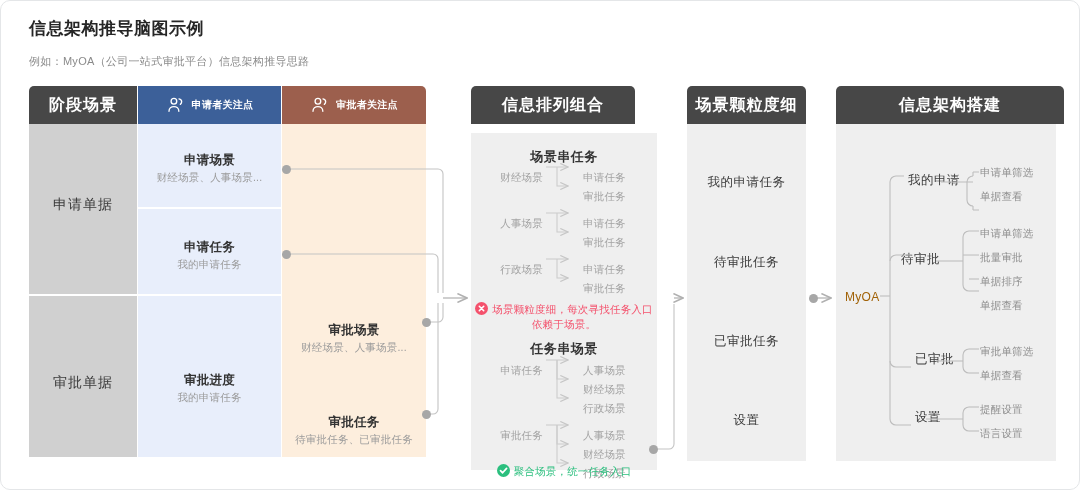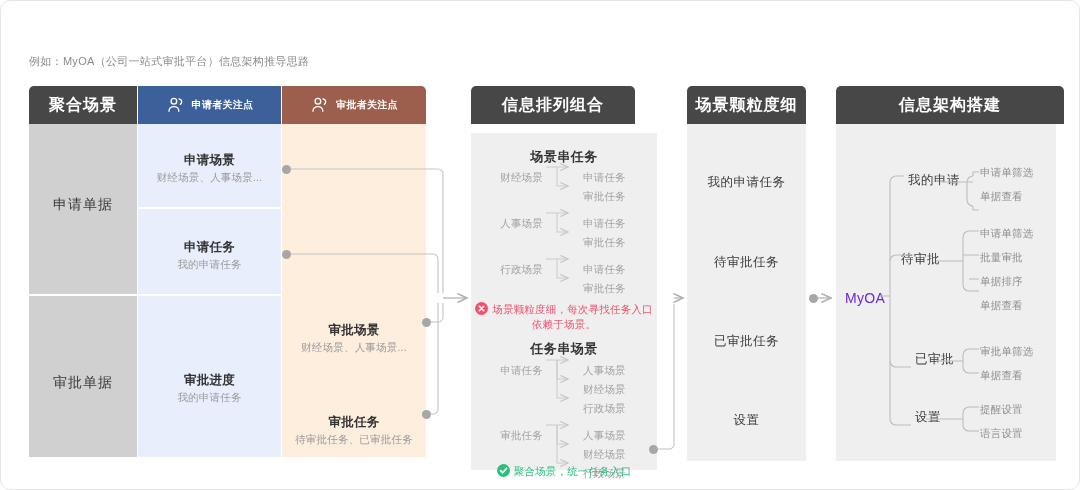--- a/index.html
+++ b/index.html
@@ -104,41 +104,42 @@
   .badge svg{position:absolute;left:0;top:0;}
 
   
   .fn-item{
     position:absolute;width:100%;text-align:center;
     font-size:12.5px;color:#3b3b3b;letter-spacing:.5px;
   }
 
   
   .ia-root{
-    position:absolute;font-size:14px;color:#6d28d9;letter-spacing:.3px;
+    position:absolute;font-size:12px;color:#a16207;letter-spacing:.3px;
     white-space:nowrap;
   }
   .ia-l1{
     position:absolute;font-size:12.5px;color:#3b3b3b;letter-spacing:.5px;
     white-space:nowrap;
   }
   .ia-l2{
     position:absolute;font-size:10.5px;color:#8f8f8f;letter-spacing:.2px;
     white-space:nowrap;
   }
 </style>
 </head>
 <body>
 
 <div id="page">
 
+  <div class="doc-title">信息架构推导脑图示例</div>
   <div class="doc-sub">例如：MyOA（公司一站式审批平台）信息架构推导思路</div>
 
   <div class="hdr hdr-dark hdr-round-l" style="left:28px;top:85px;width:108px;">
-    <span>聚合场景</span>
+    <span>阶段场景</span>
   </div>
   <div class="body-grey" style="left:28px;top:123px;width:108px;height:333px;">
     <div class="rowsplit" style="left:0;top:170px;width:108px;"></div>
     <div class="stage-label" style="top:72px;">申请单据</div>
     <div class="stage-label" style="top:250px;">审批单据</div>
   </div>
 
   <div class="hdr hdr-blue small" style="left:137px;top:85px;width:143px;">
     <span class="people-icon">
       <svg viewBox="0 0 24 24" width="20" height="20" fill="none" stroke="#ffffff" stroke-width="1.6" stroke-linecap="round" stroke-linejoin="round">

